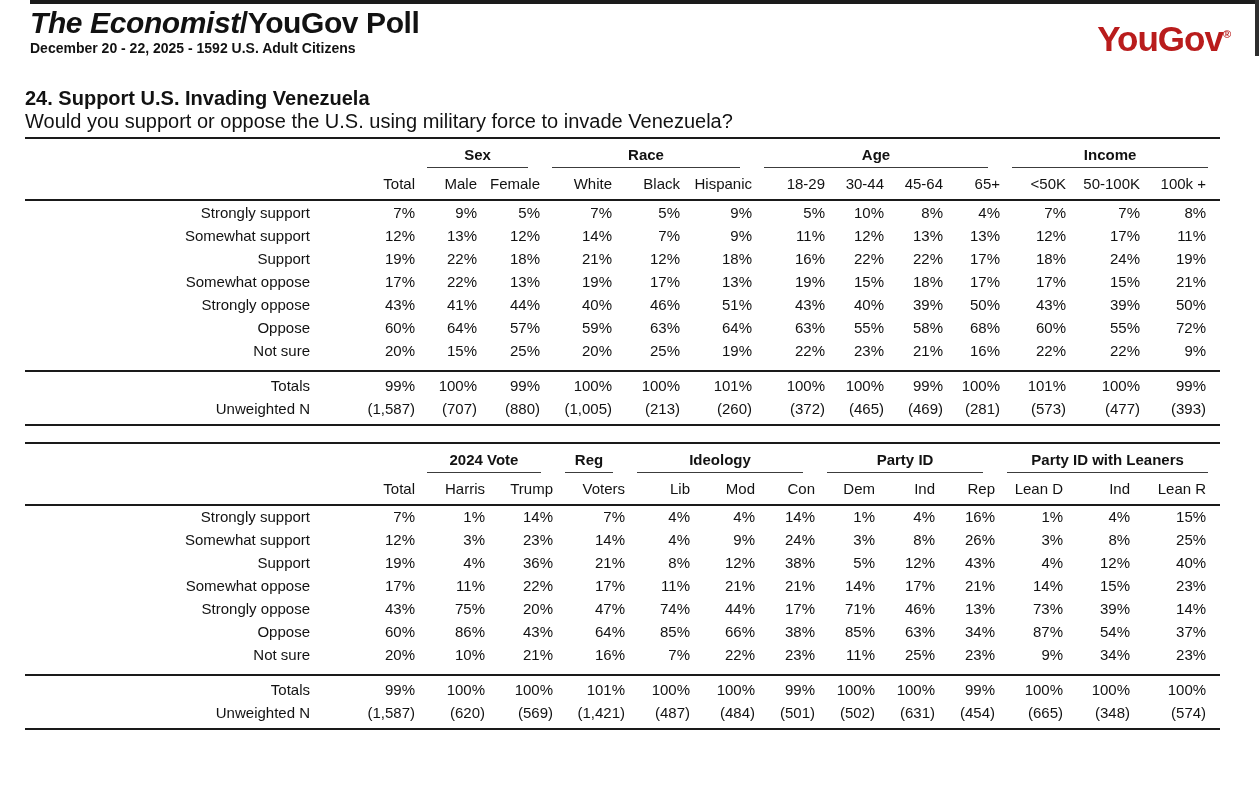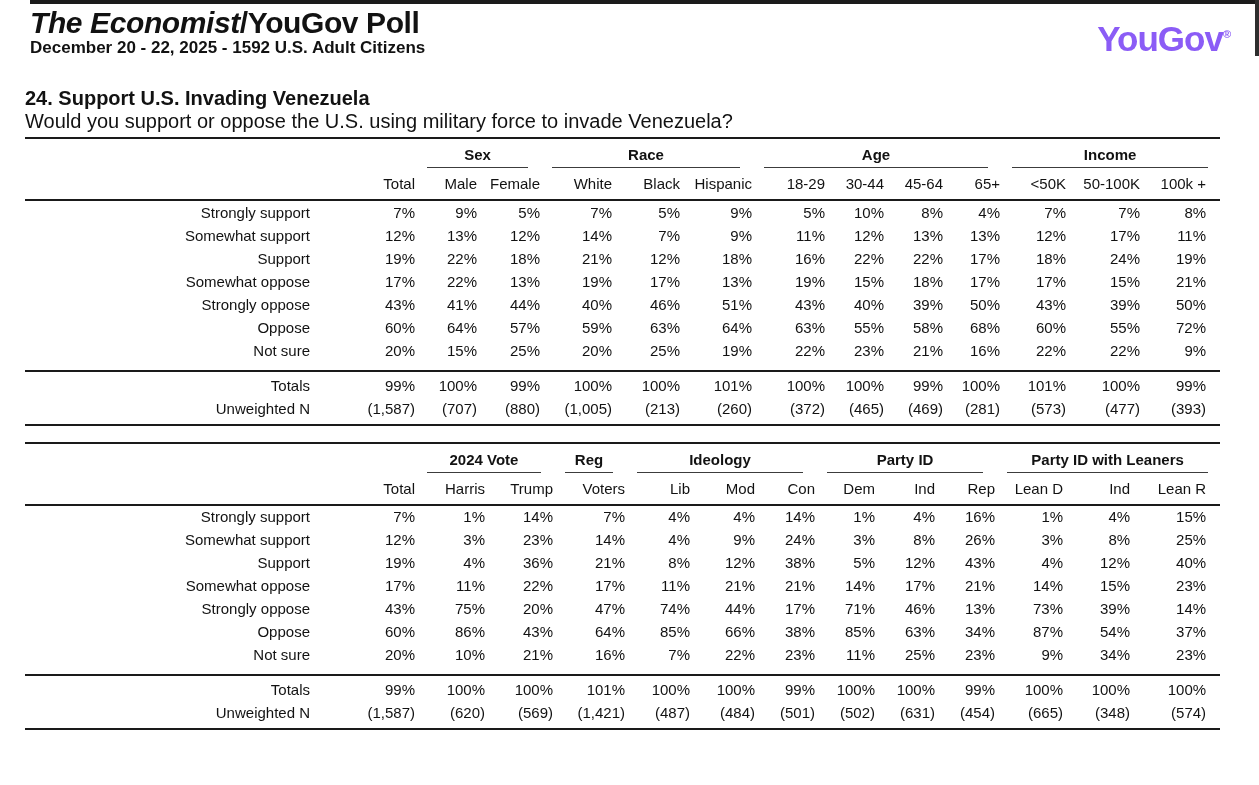--- a/index.html
+++ b/index.html
@@ -11,21 +11,21 @@
   .page { position:relative; width:1259px; height:785px; overflow:hidden; background:#fff; }
 
   
   .edge-top  { position:absolute; top:0; left:30px; right:0; height:4px; background:#1b1b1b; }
   .edge-right{ position:absolute; top:0; right:0; width:4px; height:56px; background:#2e2e2e; }
 
   
   header { padding:9px 0 0 30px; }
   .title { font-size:30px; font-weight:bold; letter-spacing:-0.4px; line-height:28px; }
   .title .t-italic { font-style:italic; }
-  .subtitle { font-size:17px; font-weight:bold; line-height:20px; margin-top:1px; }
+  .subtitle { font-size:14px; font-weight:bold; line-height:20px; margin-top:1px; }
   .logo {
     position:absolute; top:16px; right:28px;
     font-size:35px; font-weight:bold; letter-spacing:-1px; line-height:36px;
   }
   .logo sup { font-size:11px; vertical-align:super; letter-spacing:0; }
 
   
   .question { margin:31px 0 0 25px; font-size:20px; line-height:19px; }
   .q-title { font-weight:bold; margin-bottom:4px; }
 
@@ -58,21 +58,21 @@
 </head>
 <body>
 
 <div class="page">
   <div class="edge-top"></div>
   <div class="edge-right"></div>
 
   <header>
     <div class="title"><span class="t-italic">The Economist</span><span>/YouGov Poll</span></div>
     <div class="subtitle">December 20 - 22, 2025 - 1592 U.S. Adult Citizens</div>
-    <div class="logo" style="color: #8b5cf6;"><span>YouGov</span><sup>®</sup></div>
+    <div class="logo" style="color: #b91c1c;"><span>YouGov</span><sup>®</sup></div>
   </header>
 
   <section class="question">
     <div class="q-title">24. Support U.S. Invading Venezuela</div>
     <div class="q-text">Would you support or oppose the U.S. using military force to invade Venezuela?</div>
   </section>
 
   <div id="tables">
       <table class="poll-table">
         <colgroup>

